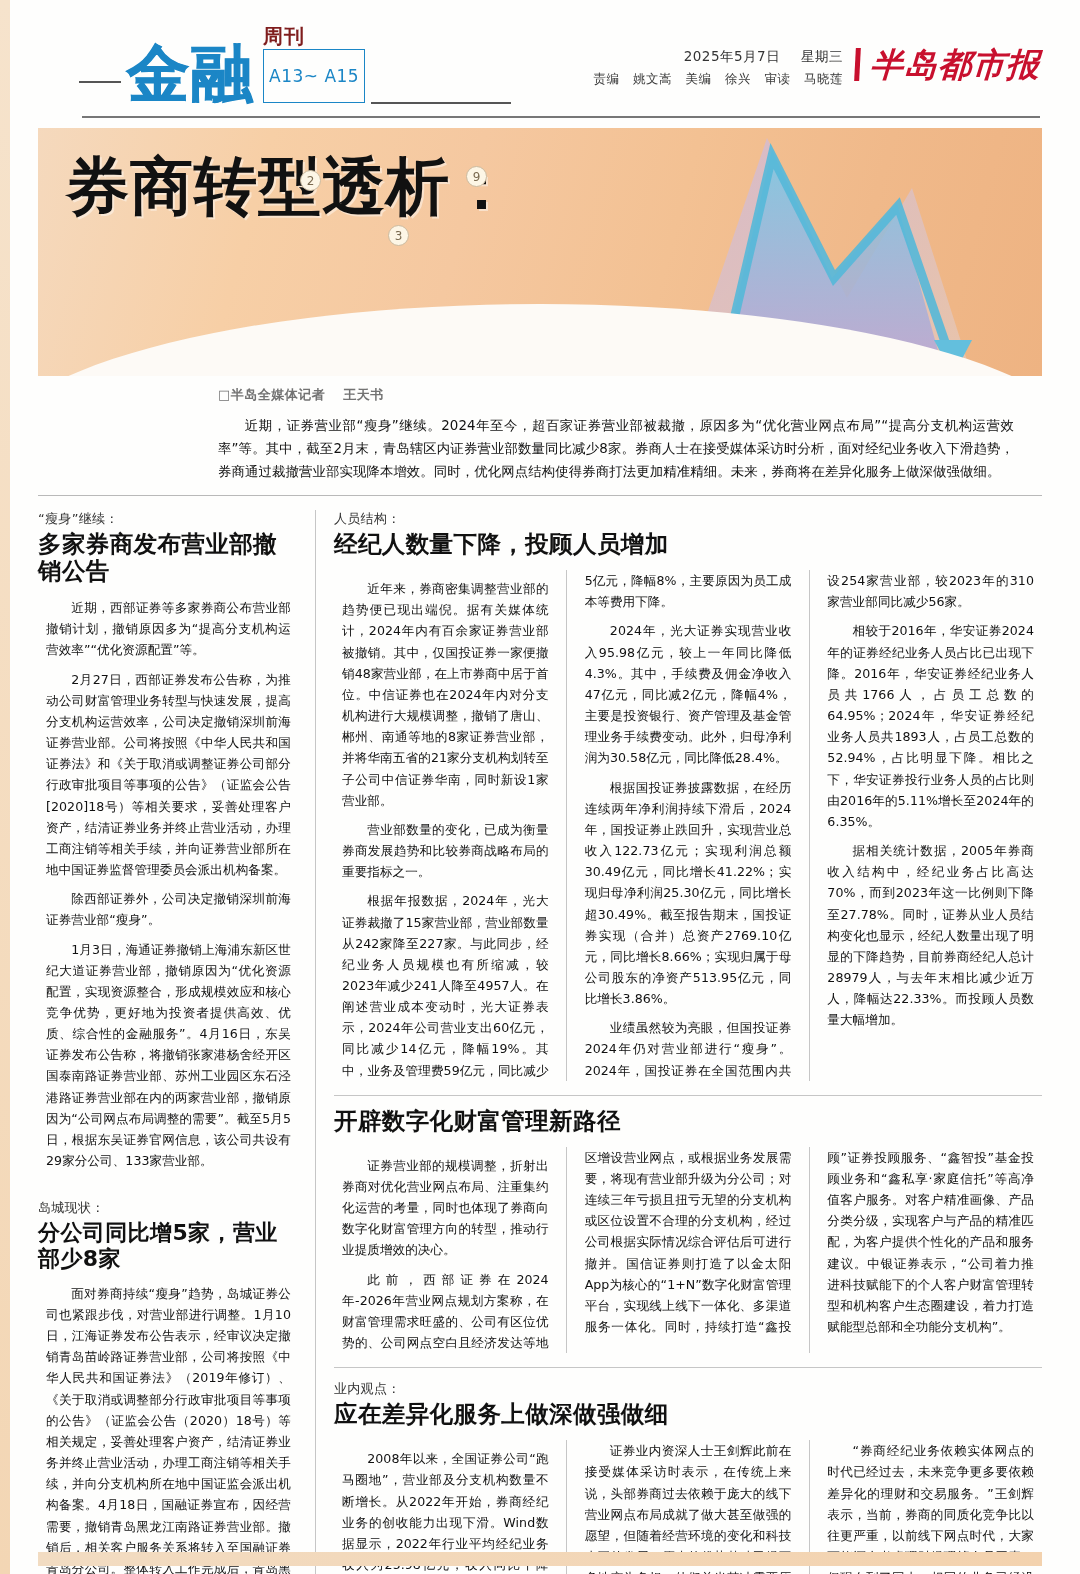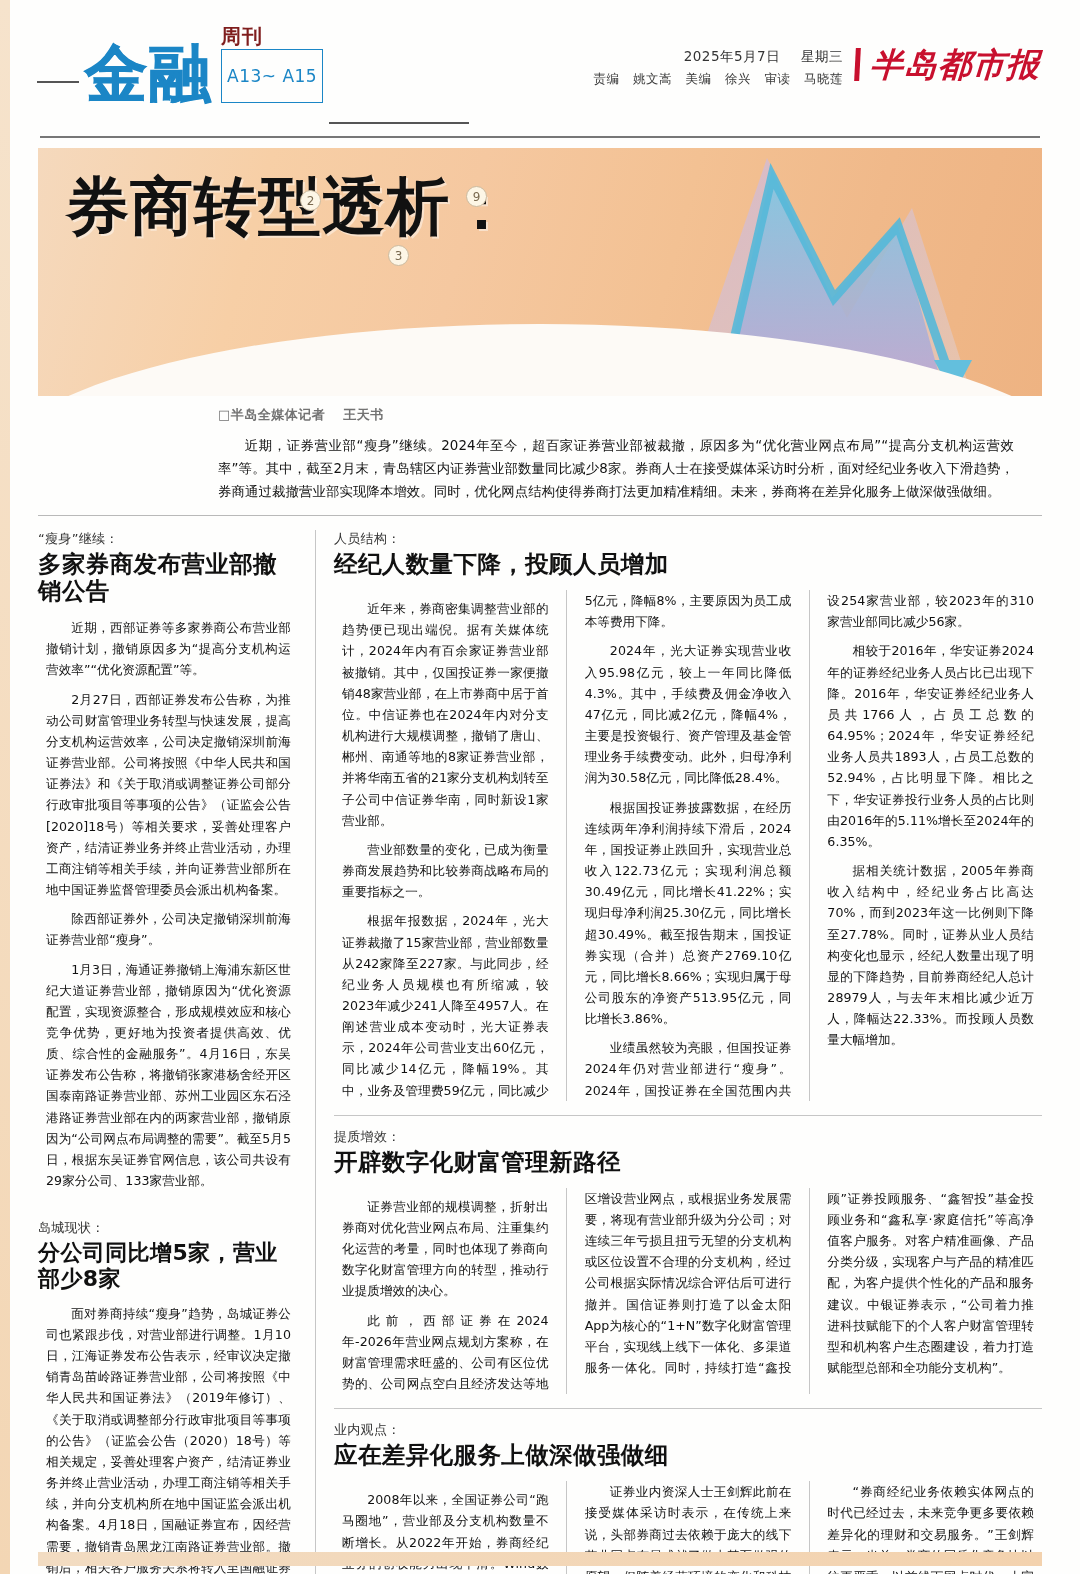--- a/index.html
+++ b/index.html
@@ -16,24 +16,25 @@
   .page {
     width: 1080px; height: 1574px;
     position: relative;
     background: #fefefd;
     padding: 0;
   }
 
   
   .masthead {
     position: relative;
-    height: 148px;
+    height: 128px;
     padding: 0 40px;
     display: flex;
     align-items: flex-start;
+    margin-left: 42px;
   }
   .logo-block {
     display: flex;
     align-items: flex-end;
     margin-top: 26px;
     margin-left: 45px;
     position: relative;
   }
   .logo-rule-left {
     position: absolute;
@@ -417,21 +418,20 @@
             <p>根据国投证券披露数据，在经历连续两年净利润持续下滑后，2024年，国投证券止跌回升，实现营业总收入122.73亿元；实现利润总额30.49亿元，同比增长41.22%；实现归母净利润25.30亿元，同比增长超30.49%。截至报告期末，国投证券实现（合并）总资产2769.10亿元，同比增长8.66%；实现归属于母公司股东的净资产513.95亿元，同比增长3.86%。</p>
             <p>业绩虽然较为亮眼，但国投证券2024年仍对营业部进行“瘦身”。2024年，国投证券在全国范围内共设254家营业部，较2023年的310家营业部同比减少56家。</p>
             <p>相较于2016年，华安证券2024年的证券经纪业务人员占比已出现下降。2016年，华安证券经纪业务人员共1766人，占员工总数的64.95%；2024年，华安证券经纪业务人员共1893人，占员工总数的52.94%，占比明显下降。相比之下，华安证券投行业务人员的占比则由2016年的5.11%增长至2024年的6.35%。</p>
             <p>据相关统计数据，2005年券商收入结构中，经纪业务占比高达70%，而到2023年这一比例则下降至27.78%。同时，证券从业人员结构变化也显示，经纪人数量出现了明显的下降趋势，目前券商经纪人总计28979人，与去年末相比减少近万人，降幅达22.33%。而投顾人员数量大幅增加。</p>
           </div>
         </div>
 
         <div class="sec-divider"></div>
 
         <div class="sec">
-          <div class="kicker">提质增效：</div>
           <div class="headline">开辟数字化财富管理新路径</div>
           <div class="cols three-col">
             <p>证券营业部的规模调整，折射出券商对优化营业网点布局、注重集约化运营的考量，同时也体现了券商向数字化财富管理方向的转型，推动行业提质增效的决心。</p>
             <p>此前，西部证券在2024年-2026年营业网点规划方案称，在财富管理需求旺盛的、公司有区位优势的、公司网点空白且经济发达等地区增设营业网点，或根据业务发展需要，将现有营业部升级为分公司；对连续三年亏损且扭亏无望的分支机构或区位设置不合理的分支机构，经过公司根据实际情况综合评估后可进行撤并。国信证券则打造了以金太阳App为核心的“1+N”数字化财富管理平台，实现线上线下一体化、多渠道服务一体化。同时，持续打造“鑫投顾”证券投顾服务、“鑫智投”基金投顾业务和“鑫私享·家庭信托”等高净值客户服务。对客户精准画像、产品分类分级，实现客户与产品的精准匹配，为客户提供个性化的产品和服务建议。中银证券表示，“公司着力推进科技赋能下的个人客户财富管理转型和机构客户生态圈建设，着力打造赋能型总部和全功能分支机构”。</p>
           </div>
         </div>
 
         <div class="sec-divider"></div>
 
         <div class="sec">

